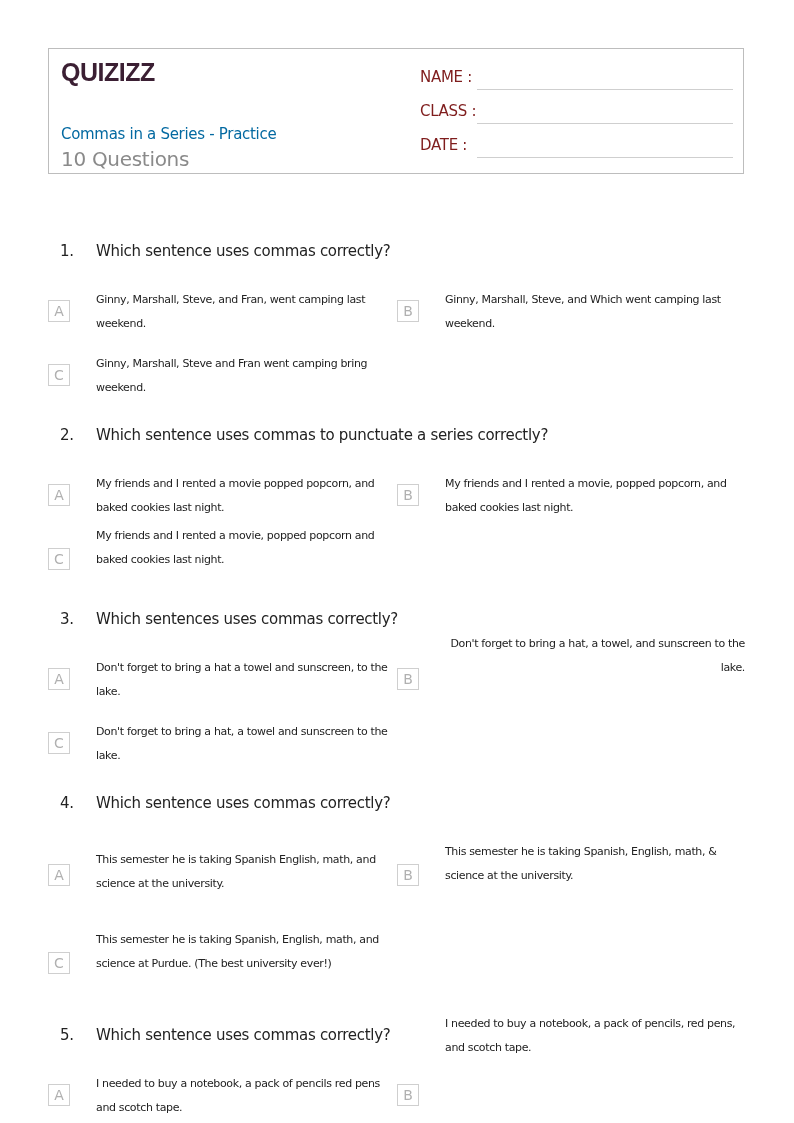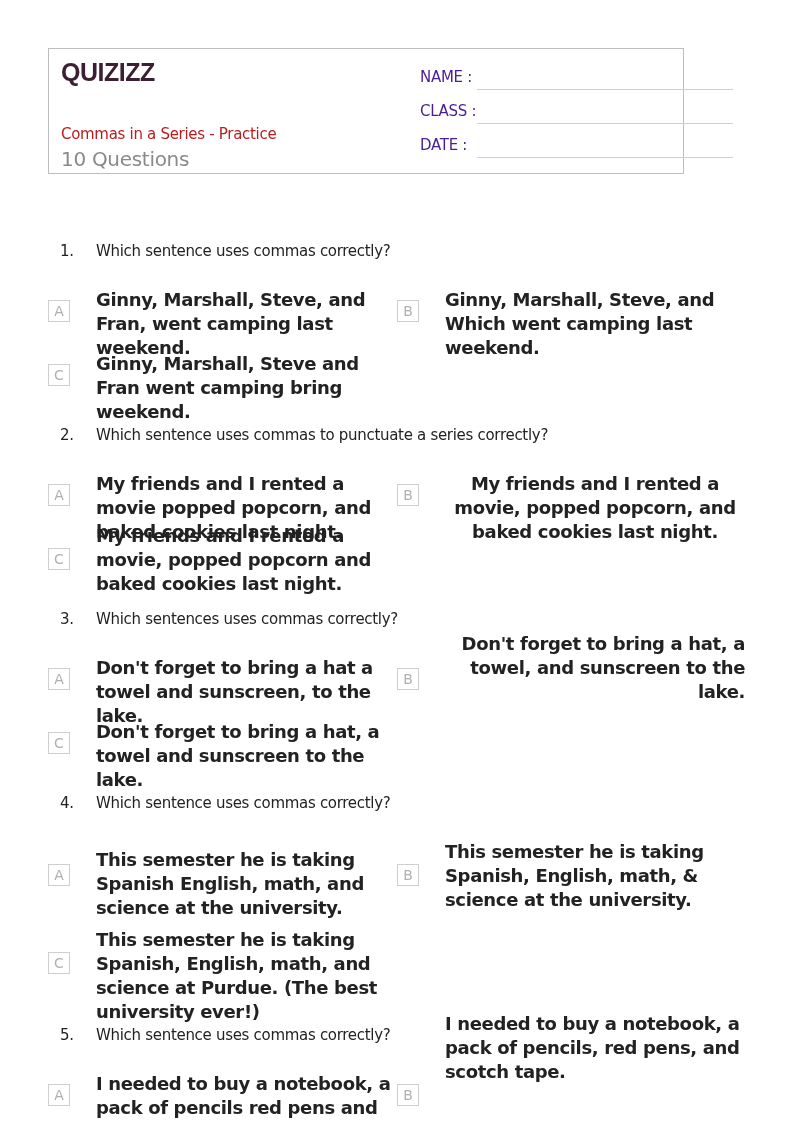--- a/index.html
+++ b/index.html
@@ -1,31 +1,31 @@
 <!DOCTYPE html>
 <html><head>
 <meta charset="utf-8">
 <style>
   html, body { margin:0; padding:0; background:#ffffff; }
   body { width:794px; height:1123px; position:relative; overflow:hidden;
          font-family:"DejaVu Sans", sans-serif; color:#222222; }
-  .header { position:absolute; left:48px; top:48px; width:636px; height:126px;
+  .header { position:absolute; left:48px; top:48px; width:696px; height:126px;
             border:1px solid #bdbdbd; box-sizing:border-box; }
   .logo { position:absolute; left:12px; top:9px; font-family:"Liberation Sans", sans-serif;
           font-weight:bold; font-size:25px; letter-spacing:-0.5px; color:#3b1f33; }
-  .title { position:absolute; left:12px; top:76px; font-size:15px; color:#b91c1c; letter-spacing:-0.3px; }
+  .title { position:absolute; left:12px; top:76px; font-size:15px; color:#0369a1; letter-spacing:-0.3px; }
   .subtitle { position:absolute; left:12px; top:98px; font-size:20px; color:#8a8a8a; letter-spacing:-0.3px; }
-  .field { position:absolute; left:371px; font-size:15px; color:#4c1d95; letter-spacing:-0.3px; }
+  .field { position:absolute; left:371px; font-size:15px; color:#7f1d1d; letter-spacing:-0.3px; }
   .field-line { position:absolute; left:428px; width:256px; border-bottom:1px solid #cfcfcf; }
   .q { position:absolute; left:0; width:794px; font-size:15px; letter-spacing:-0.3px; }
   .qnum { position:absolute; left:60px; }
   .qtext { position:absolute; left:96px; }
   .opt-box { position:absolute; width:22px; height:22px; border:1px solid #cfcfcf; box-sizing:border-box;
              color:#b0b0b0; font-size:14px; text-align:center; line-height:20px; }
-  .opt-text { position:absolute; width:300px; font-size:18px; line-height:24px; letter-spacing:-0.35px; color:#222;font-weight:bold; }
+  .opt-text { position:absolute; width:300px; font-size:11px; line-height:24px; letter-spacing:-0.35px; color:#222; }
 </style>
 </head>
 <body>
 
 <div class="header">
   <div class="logo">QUIZIZZ</div>
   <div class="title">Commas in a Series - Practice</div>
   <div class="subtitle">10 Questions</div>
 
   <div class="field" style="top:19px;">NAME :</div>
@@ -47,21 +47,21 @@
 <div class="opt-box" style="left:48px;top:364px;">C</div>
 <div class="opt-text" style="left:96px;top:352px;">Ginny, Marshall, Steve and Fran went camping bring weekend.</div>
 
 <div class="q" style="top:426px;">
   <span class="qnum">2.</span>
   <span class="qtext">Which sentence uses commas to punctuate a series correctly?</span>
 </div>
 <div class="opt-box" style="left:48px;top:484px;">A</div>
 <div class="opt-text" style="left:96px;top:472px;">My friends and I rented a movie popped popcorn, and baked cookies last night.</div>
 <div class="opt-box" style="left:397px;top:484px;">B</div>
-<div class="opt-text" style="left:445px;top:472px;text-align:center;">My friends and I rented a movie, popped popcorn, and baked cookies last night.</div>
+<div class="opt-text" style="left:445px;top:472px;">My friends and I rented a movie, popped popcorn, and baked cookies last night.</div>
 <div class="opt-box" style="left:48px;top:548px;">C</div>
 <div class="opt-text" style="left:96px;top:524px;">My friends and I rented a movie, popped popcorn and baked cookies last night.</div>
 
 <div class="q" style="top:610px;">
   <span class="qnum">3.</span>
   <span class="qtext">Which sentences uses commas correctly?</span>
 </div>
 <div class="opt-box" style="left:48px;top:668px;">A</div>
 <div class="opt-text" style="left:96px;top:656px;">Don't forget to bring a hat a towel and sunscreen, to the lake.</div>
 <div class="opt-box" style="left:397px;top:668px;">B</div>

